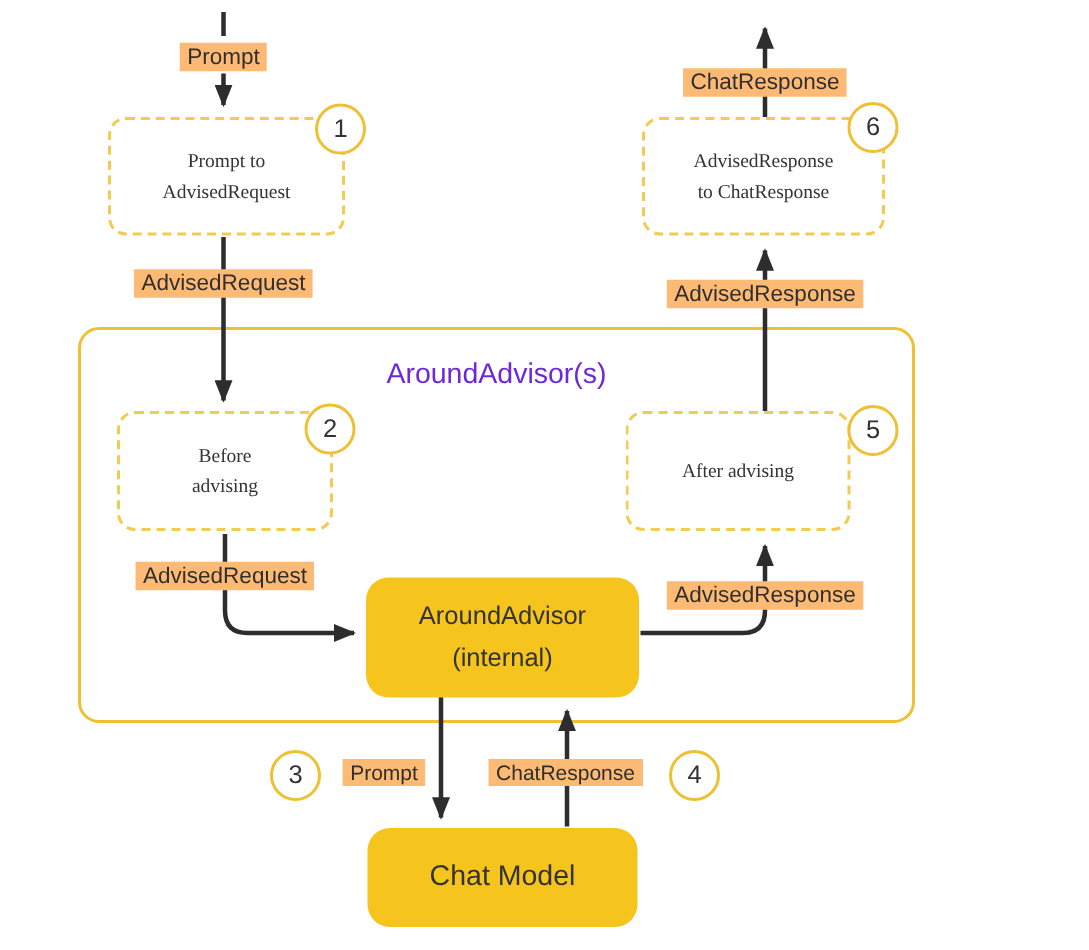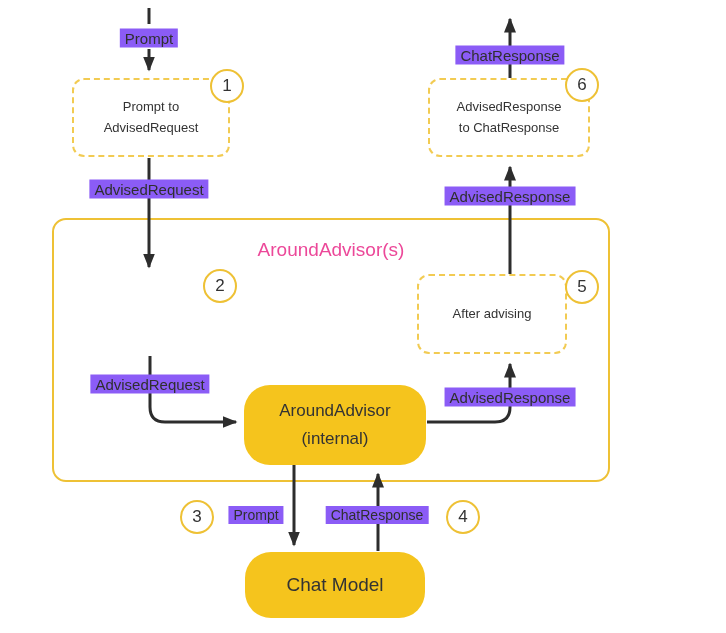--- a/index.html
+++ b/index.html
@@ -26,47 +26,48 @@
     border-radius: 14px;
     background: #ffffff;
   }
   .container-title {
     position: absolute;
     left: 52px;
     top: 239px;
     width: 558px;
     text-align: center;
     font-size: 19px;
-    color: #ec4899;
+    color: #6d28d9;
   }
   svg.connectors {
     position: absolute;
     left: 0;
     top: 0;
   }
   .dashed-node {
     position: absolute;
     box-sizing: border-box;
     border: 2px dashed #f2cb52;
     border-radius: 12px;
     background: #ffffff;
     display: flex;
     align-items: center;
     justify-content: center;
     text-align: center;
     font-size: 13px;
     line-height: 1.55;
     color: #333333;
     white-space: pre-line;
+    font-family: Liberation Serif, serif;
   }
   .solid-node {
     position: absolute;
     box-sizing: border-box;
     background: #f5c41d;
-    border-radius: 26px;
+    border-radius: 15px;
     display: flex;
     align-items: center;
     justify-content: center;
     text-align: center;
     color: #333333;
     white-space: pre-line;
   }
   .step-badge {
     position: absolute;
     width: 34px;
@@ -77,21 +78,21 @@
     background: #ffffff;
     display: flex;
     align-items: center;
     justify-content: center;
     font-size: 17px;
     color: #333333;
   }
   .flow-label {
     position: absolute;
     transform: translate(-50%, -50%);
-    background: #8b5cf6;
+    background: #fdba74;
     padding: 1px 5px;
     font-size: 15px;
     color: #2f2f2f;
     white-space: nowrap;
   }
   .flow-label.small {
     font-size: 14px;
   }
 </style>
 </head>
@@ -119,20 +120,24 @@
       <path d="M378,551 V474" marker-end="url(#arrow)"></path>
     </g>
   </svg>
 
   <div class="container-title">AroundAdvisor(s)</div>
 
   <div class="dashed-node" style="left:72px; top:78px; width:158px; height:79px;">
     <span>Prompt to
 AdvisedRequest</span>
   </div>
+  <div class="dashed-node" style="left:78px; top:274px; width:144px; height:80px;">
+    <span>Before
+advising</span>
+  </div>
   <div class="dashed-node" style="left:417px; top:274px; width:150px; height:80px;">
     <span>After advising</span>
   </div>
   <div class="dashed-node" style="left:428px; top:78px; width:162px; height:79px;">
     <span>AdvisedResponse
 to ChatResponse</span>
   </div>
 
   <div class="solid-node" style="left:244px; top:385px; width:182px; height:80px; font-size:17px; line-height:1.65;">
     <span>AroundAdvisor

